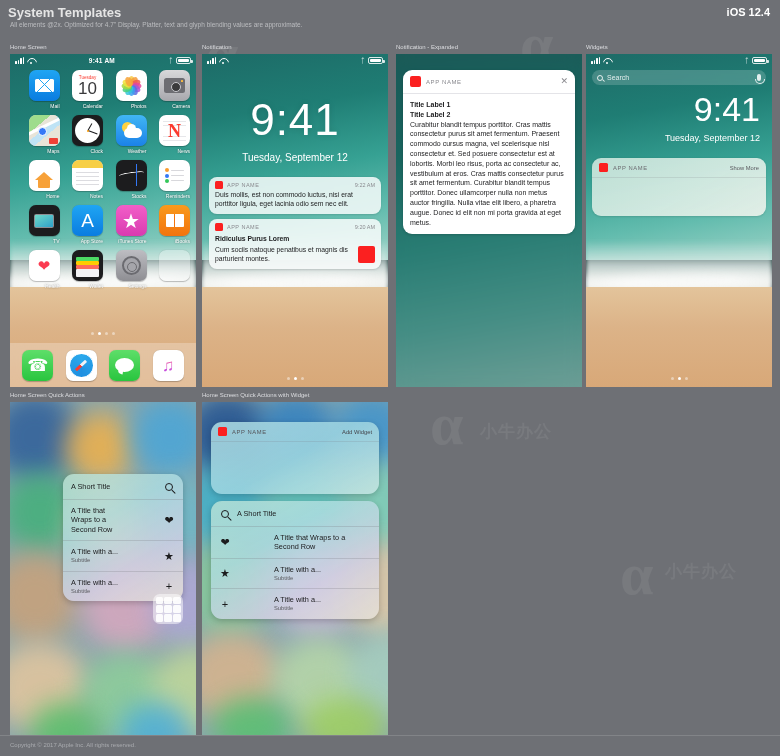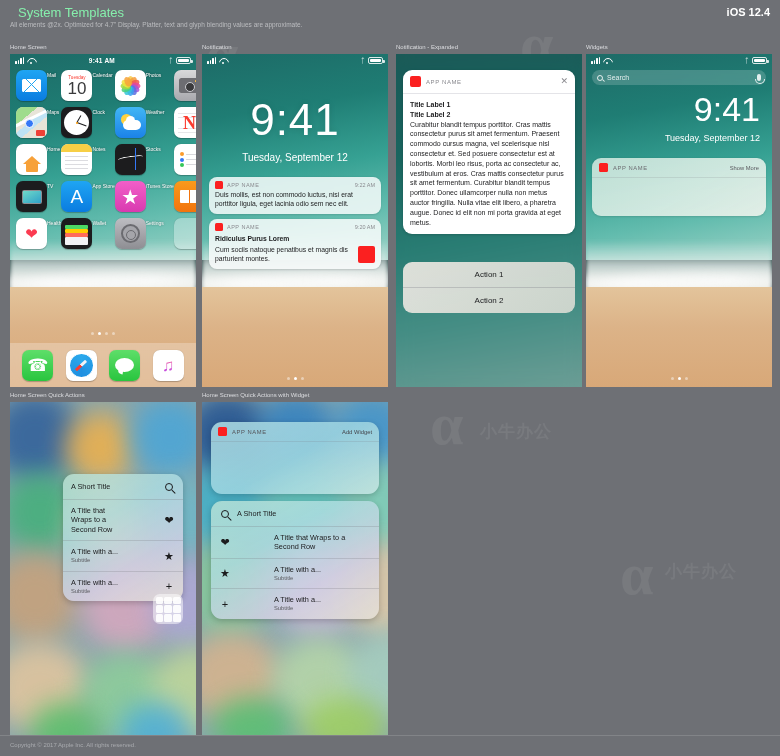--- a/index.html
+++ b/index.html
@@ -15,22 +15,22 @@
   .wm {
     position: absolute; color: rgba(255,255,255,0.07);
     font-family: "Liberation Serif", serif; font-weight: bold;
     pointer-events: none; user-select: none; white-space: nowrap;
   }
   .wm.big { font-size: 60px; }
   .wm.small { font-size: 17px; letter-spacing: 1px; }
 
   
   .hdr-title {
-    position: absolute; left: 18px; top: 5px;
-    font-size: 13px; font-weight: normal; color: #86efac;
+    position: absolute; left: 8px; top: 5px;
+    font-size: 13px; font-weight: bold; color: #e5e5e5;
   }
   .hdr-sub {
     position: absolute; left: 10px; top: 21px;
     font-size: 6.5px; color: #bcbdc0;
   }
   .hdr-ver {
     position: absolute; right: 10px; top: 6px;
     font-size: 11px; font-weight: bold; color: #ffffff;
   }
   .footer {
@@ -108,21 +108,21 @@
     background: rgba(255,255,255,.85); border-radius:0 1px 1px 0;
   }
   .batt i { display:block; height:100%; width:100%; background:#fff; border-radius:1px; }
 
   
   .appgrid {
     position: absolute; left: 0; right: 0; top: 16px;
     display: grid; grid-template-columns: repeat(4,1fr); row-gap: 6px;
     padding: 0 6px; z-index: 5;
   }
-  .appcell { display: flex; flex-direction: row; align-items: flex-start; }
+  .appcell { display: flex; flex-direction: column; align-items: flex-end; }
   .appicon {
     width: 31px; height: 31px; border-radius: 7px; overflow: hidden;
     position: relative; box-shadow: 0 .5px 1px rgba(0,0,0,.25);
     display: flex; align-items: center; justify-content: center;
   }
   .applabel {
     margin-top: 2px; font-size: 5px; color: #fff;
     text-shadow: 0 0 2px rgba(0,0,0,.5); white-space: nowrap;
   }
   
@@ -753,24 +753,20 @@
           <div class="exp-app">APP NAME</div>
           <div class="exp-close">✕</div>
         </div>
         <div class="exp-body">
           <div class="exp-title">Title Label 1</div>
           <div class="exp-title">Title Label 2</div>
           <div class="exp-text">Curabitur blandit tempus porttitor. Cras mattis consectetur purus sit amet fermentum. Praesent commodo cursus magna, vel scelerisque nisl consectetur et. Sed posuere consectetur est at lobortis. Morbi leo risus, porta ac consectetur ac, vestibulum at eros. Cras mattis consectetur purus sit amet fermentum. Curabitur blandit tempus porttitor. Donec ullamcorper nulla non metus auctor fringilla. Nulla vitae elit libero, a pharetra augue. Donec id elit non mi porta gravida at eget metus.</div>
         </div>
       </div>
 
-      <div class="exp-actions" style="top:208px;">
-        <div class="exp-action">Action 1</div>
-        <div class="exp-action">Action 2</div>
-      </div>
     </div>
   </div>
 
   <div class="panel" style="left:586px;top:54px;">
     <div class="panel-label">Widgets</div>
     <div class="phone">
       <div class="wall">
         <div class="sky"></div>
           <div class="surf"></div>
           <div class="foam"></div>

